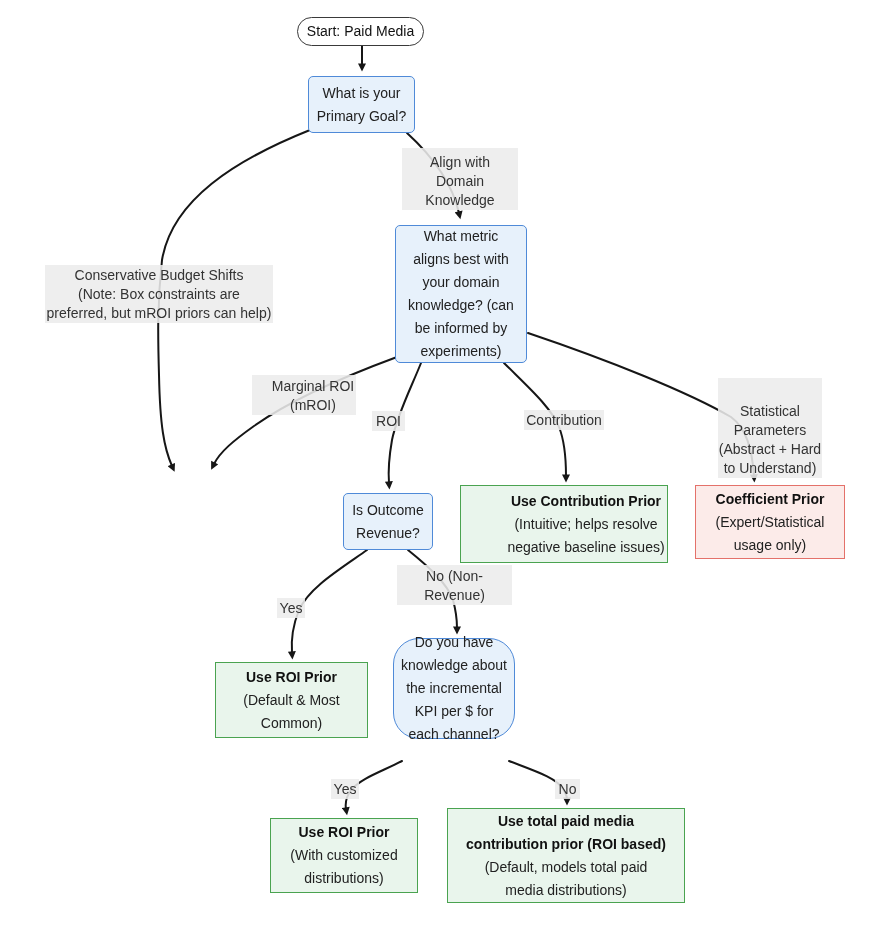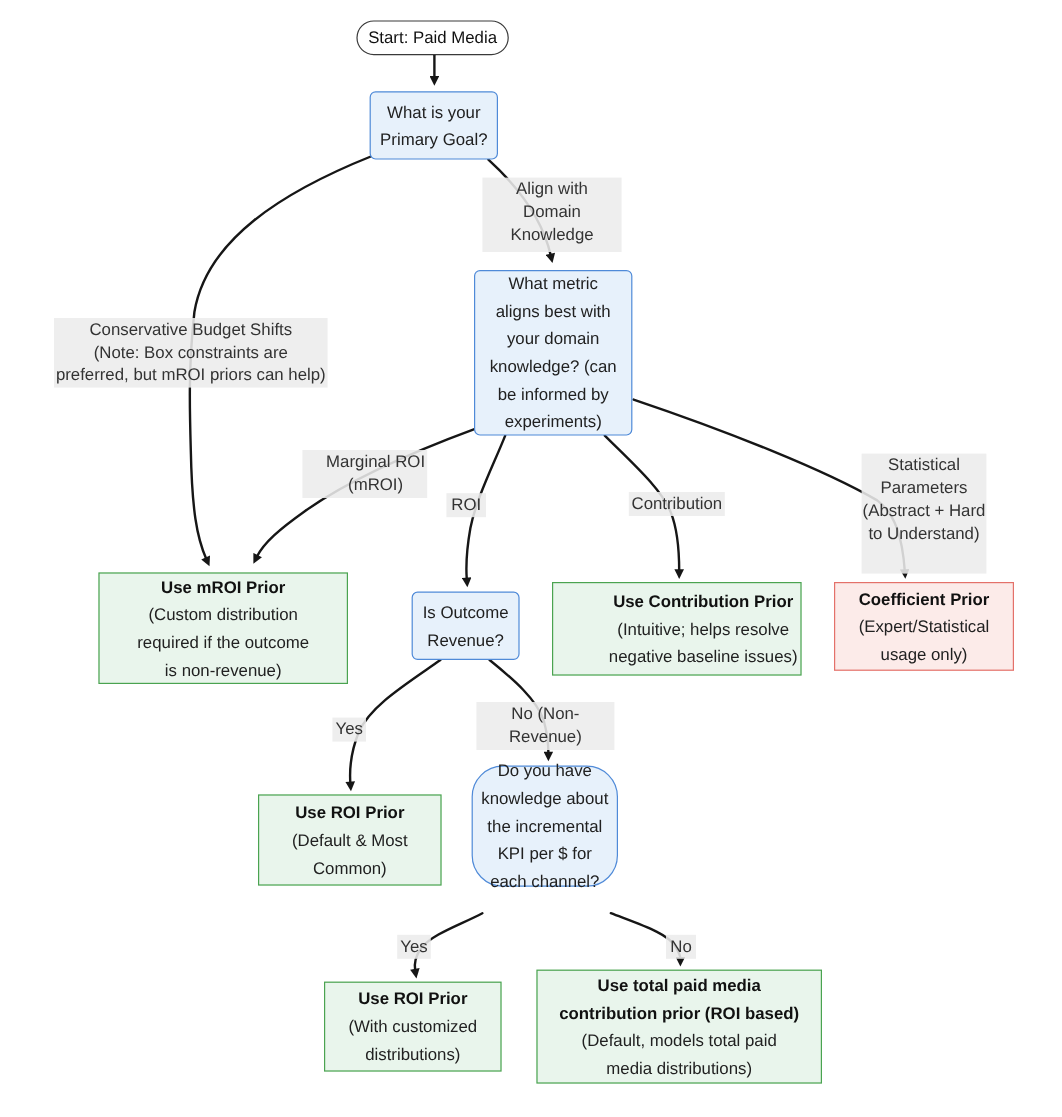--- a/index.html
+++ b/index.html
@@ -6,21 +6,21 @@
   .canvas{
     position:relative;width:885px;height:931px;background:#ffffff;
     font-family:"Liberation Sans",sans-serif;overflow:hidden;
   }
   svg.edges{position:absolute;left:0;top:0;z-index:1;}
   svg.edges path.edge{fill:none;stroke:#161616;stroke-width:2px;stroke-linecap:round;}
 
   .elabel{
     position:absolute;z-index:2;background:rgba(236,236,236,0.88);
     color:#333;font-size:14px;text-align:center;
-    display:flex;flex-direction:column;justify-content:flex-start;align-items:center;
+    display:flex;flex-direction:column;justify-content:flex-end;align-items:center;
   }
   .elabel .ln{line-height:19px;white-space:nowrap;}
 
   .node{
     position:absolute;z-index:3;box-sizing:border-box;
     display:flex;flex-direction:column;justify-content:center;align-items:center;
     text-align:center;font-size:14px;color:#212121;
   }
   .node .ln{line-height:23px;white-space:nowrap;}
   .node .ln.title{font-weight:bold;color:#111;}
@@ -82,21 +82,21 @@
     <div class="ln">Statistical</div>
     <div class="ln">Parameters</div>
     <div class="ln">(Abstract + Hard</div>
     <div class="ln">to Understand)</div>
   </div>
 
   <div class="elabel" style="left:277px;top:598px;width:28px;height:20px;">
     <div class="ln">Yes</div>
   </div>
 
-  <div class="elabel" style="left:397px;top:585px;width:115px;height:40px;">
+  <div class="elabel" style="left:397px;top:565px;width:115px;height:40px;">
     <div class="ln">No (Non-</div>
     <div class="ln">Revenue)</div>
   </div>
 
   <div class="elabel" style="left:331px;top:779px;width:28px;height:20px;">
     <div class="ln">Yes</div>
   </div>
 
   <div class="elabel" style="left:555px;top:779px;width:25px;height:20px;">
     <div class="ln">No</div>
@@ -113,26 +113,20 @@
 
   <div class="node blue" style="left:395px;top:225px;width:132px;height:138px;">
     <div class="ln">What metric</div>
     <div class="ln">aligns best with</div>
     <div class="ln">your domain</div>
     <div class="ln">knowledge? (can</div>
     <div class="ln">be informed by</div>
     <div class="ln">experiments)</div>
   </div>
 
-  <div class="node green" style="left:82px;top:477px;width:208px;height:93px;">
-    <div class="ln title">Use mROI Prior</div>
-    <div class="ln">(Custom distribution</div>
-    <div class="ln">required if the outcome</div>
-    <div class="ln">is non-revenue)</div>
-  </div>
 
   <div class="node blue" style="left:343px;top:493px;width:90px;height:57px;">
     <div class="ln">Is Outcome</div>
     <div class="ln">Revenue?</div>
   </div>
 
   <div class="node green" style="left:460px;top:485px;width:208px;height:78px;padding-left:44px;">
     <div class="ln title">Use Contribution Prior</div>
     <div class="ln">(Intuitive; helps resolve</div>
     <div class="ln">negative baseline issues)</div>

